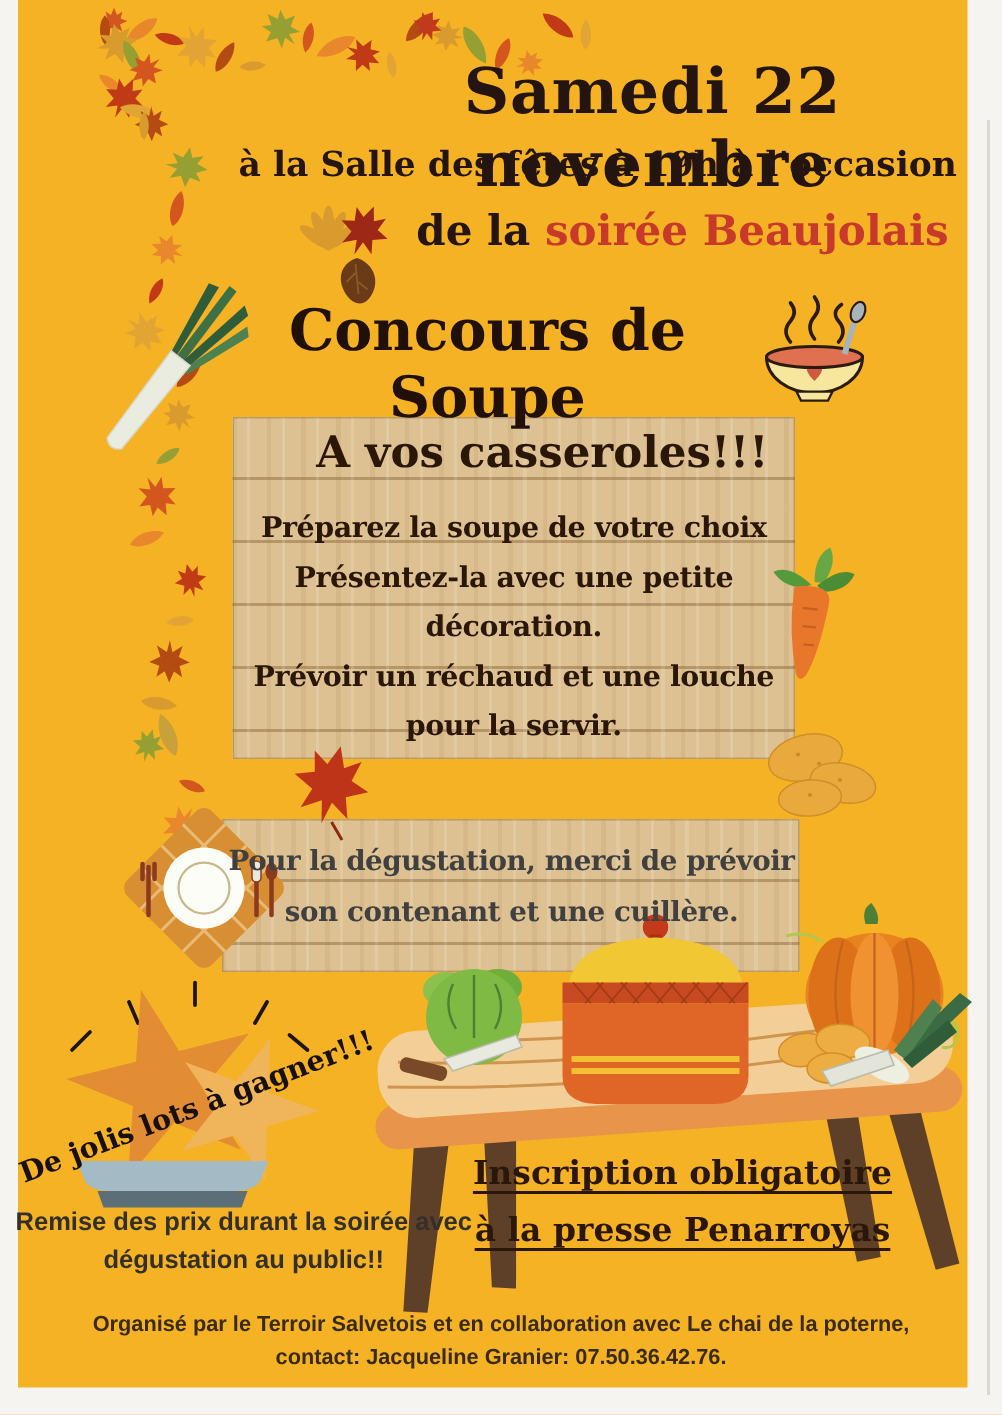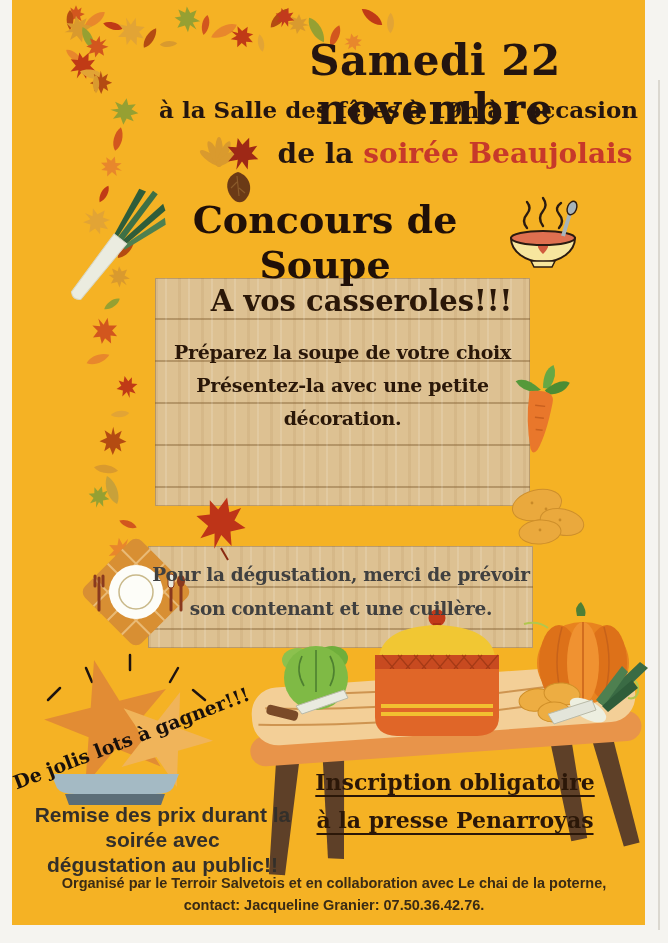--- a/index.html
+++ b/index.html
@@ -22,21 +22,21 @@
   .subtitle2 .hl{color:#C7392A;}
   .event-title{left:135px;top:197px;width:380px;font-size:38px;font-weight:bold;color:#201008;}
   .p1title{left:155px;top:284px;width:375px;font-size:29px;font-weight:bold;color:#2A1708;margin-left:19px;}
   .p1lines{left:160px;top:336px;width:365px;font-size:19px;font-weight:bold;line-height:33px;
            letter-spacing:-.3px;color:#2A1708;}
   .p2lines{left:150px;top:558px;width:382px;font-size:18.5px;font-weight:bold;line-height:34px;
            letter-spacing:-.3px;color:#404040;white-space:nowrap;}
   .banner{left:14px;top:772px;width:300px;font-size:19px;font-weight:bold;color:#18100C;
           transform:rotate(-21deg);transform-origin:0 50%;white-space:nowrap;text-align:left;}
   .prize-note{left:5px;top:802px;width:315px;font-family:"Liberation Sans",sans-serif;
-              font-size:21px;font-weight:600;color:#332F2A;line-height:25px;}
+              font-size:17px;font-weight:600;color:#332F2A;line-height:25px;}
   .registration{left:310px;top:763px;width:290px;font-size:22px;font-weight:bold;color:#2B1708;
                 line-height:38px;}
   .registration div{text-decoration:underline;text-decoration-thickness:2px;text-underline-offset:5px;white-space:nowrap;}
   .footer{left:20px;top:872px;width:628px;font-family:"Liberation Sans",sans-serif;
           font-size:14.5px;font-weight:bold;color:#3A2B15;line-height:22px;}
   .footer div{white-space:nowrap;}
 </style>
 </head>
 <body>
 
@@ -264,20 +264,21 @@
   <div class="txt subtitle1">à la Salle des fêtes à 19h à l'occasion</div>
   <div class="txt event-title">Concours de Soupe</div>
   <div class="txt subtitle2">
     <span>de la </span><span class="hl">soirée Beaujolais</span>
   </div>
 
   <div class="txt p1title">A vos casseroles!!!</div>
   <div class="txt p1lines">
     <div>Préparez la soupe de votre choix</div>
     <div>Présentez-la avec une petite décoration.</div>
+    <div>Prévoir un réchaud et une louche pour la servir.</div>
   </div>
 
   <div class="txt p2lines">
     <div>Pour la dégustation, merci de prévoir</div>
     <div>son contenant et une cuillère.</div>
   </div>
 
   <div class="txt banner">De jolis lots à gagner!!!</div>
   <div class="txt prize-note">
     <div>Remise des prix durant la soirée avec</div>

